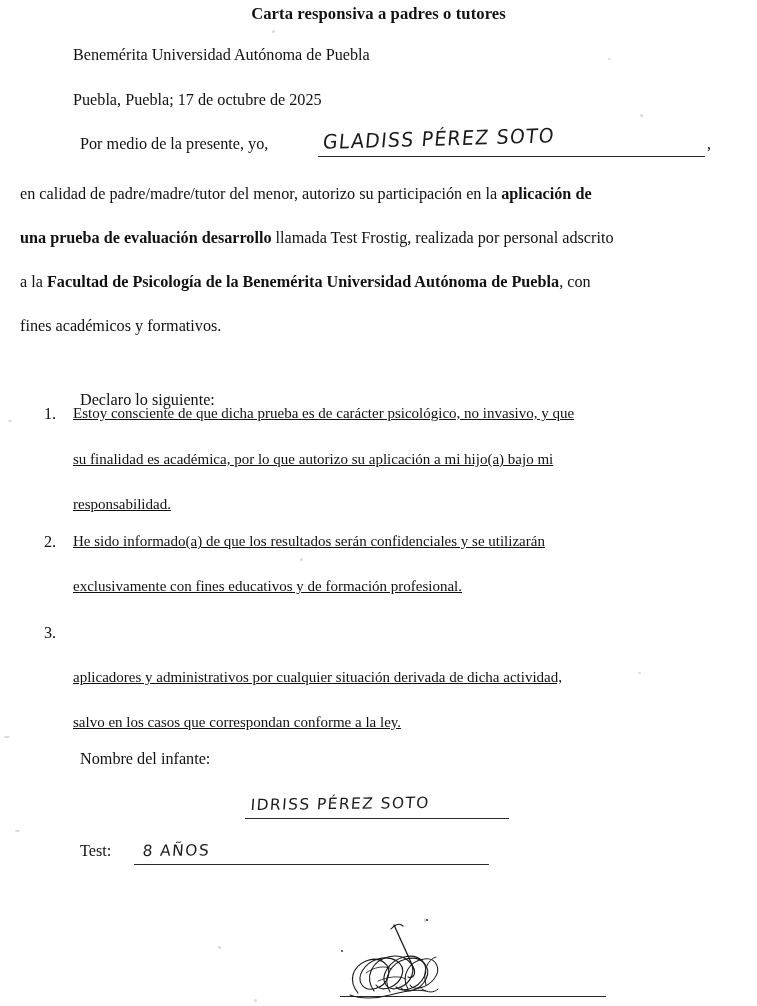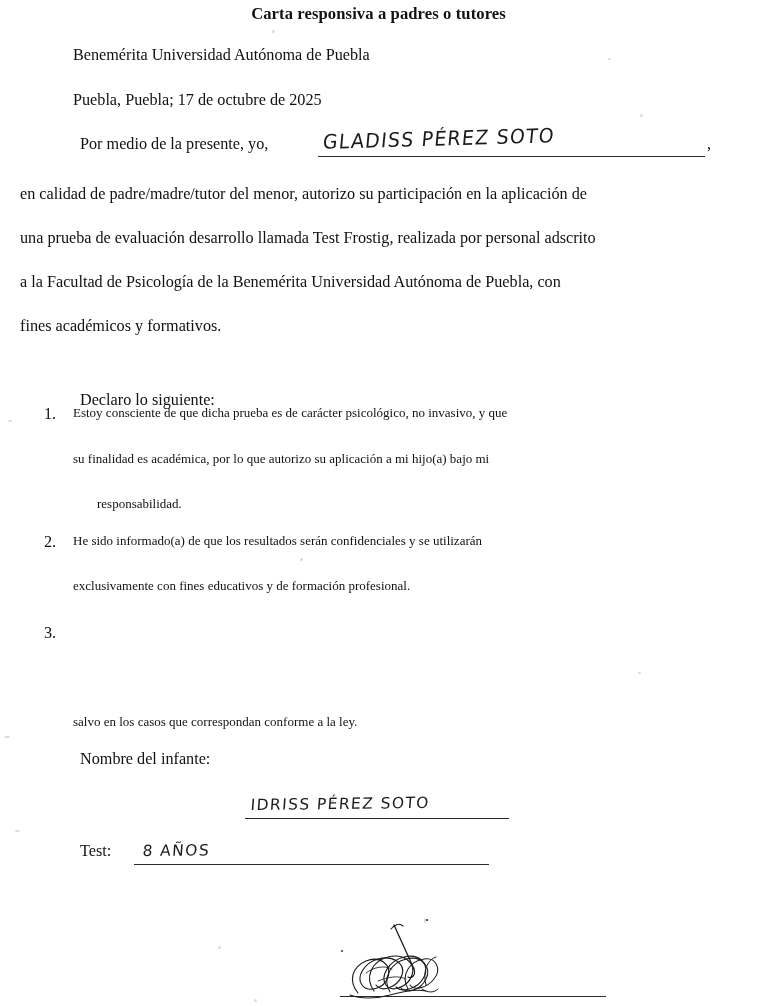--- a/index.html
+++ b/index.html
@@ -51,36 +51,37 @@
   }
 
   .para-line {
     position: absolute;
     left: 20px;
     width: 720px;
     white-space: nowrap;
     font-size: 16.2px;
   }
 
-  b, .b { font-weight: normal; }
+  b, .b { font-weight: bold; }
 
   
   .li-num {
     position: absolute;
     left: 44px;
     width: 26px;
     text-align: left;
     font-size: 16.2px;
   }
 
   .li-text {
     position: absolute;
     left: 73px;
     white-space: nowrap;
-    font-size: 13px;
+    font-size: 15px;
+    text-decoration: underline;
   }
 
   
   .rule {
     position: absolute;
     height: 1px;
     background: #2a2a2a;
   }
 
   
@@ -160,27 +161,28 @@
     <span class="b">una prueba de evaluación desarrollo</span><span> llamada Test Frostig, realizada por personal adscrito</span>
   </div>
 
   <div class="para-line" style="top:318px;">fines académicos y formativos.</div>
 
   <div class="line" style="left:80px; top:362px;margin-top:30px;">Declaro lo siguiente:</div>
 
   <div class="li-num" style="top:406px;">1.</div>
   <div class="li-text" style="top:406px;">Estoy consciente de que dicha prueba es de carácter psicológico, no invasivo, y que</div>
   <div class="li-text" style="top:452px;">su finalidad es académica, por lo que autorizo su aplicación a mi hijo(a) bajo mi</div>
-  <div class="li-text" style="top:497px;margin-left:24px;">responsabilidad.</div>
+  <div class="li-text" style="top:497px;">responsabilidad.</div>
 
   <div class="li-num" style="top:534px;">2.</div>
   <div class="li-text" style="top:579px;">exclusivamente con fines educativos y de formación profesional.</div>
   <div class="li-text" style="top:534px;">He sido informado(a) de que los resultados serán confidenciales y se utilizarán</div>
 
   <div class="li-num" style="top:625px;">3.</div>
+  <div class="li-text" style="top:670px;">aplicadores y administrativos por cualquier situación derivada de dicha actividad,</div>
   <div class="li-text" style="top:715px;">salvo en los casos que correspondan conforme a la ley.</div>
 
   <div class="line" style="left:80px; top:751px;">Nombre del infante:</div>
 
   <div class="rule" style="left:245px; top:818px; width:264px;"></div>
 
   <div class="hand hand-name-child" style="left:250px; top:798px;">IDRISS PÉREZ SOTO</div>
 
   <div class="line" style="left:80px; top:843px;">Test:</div>
 

